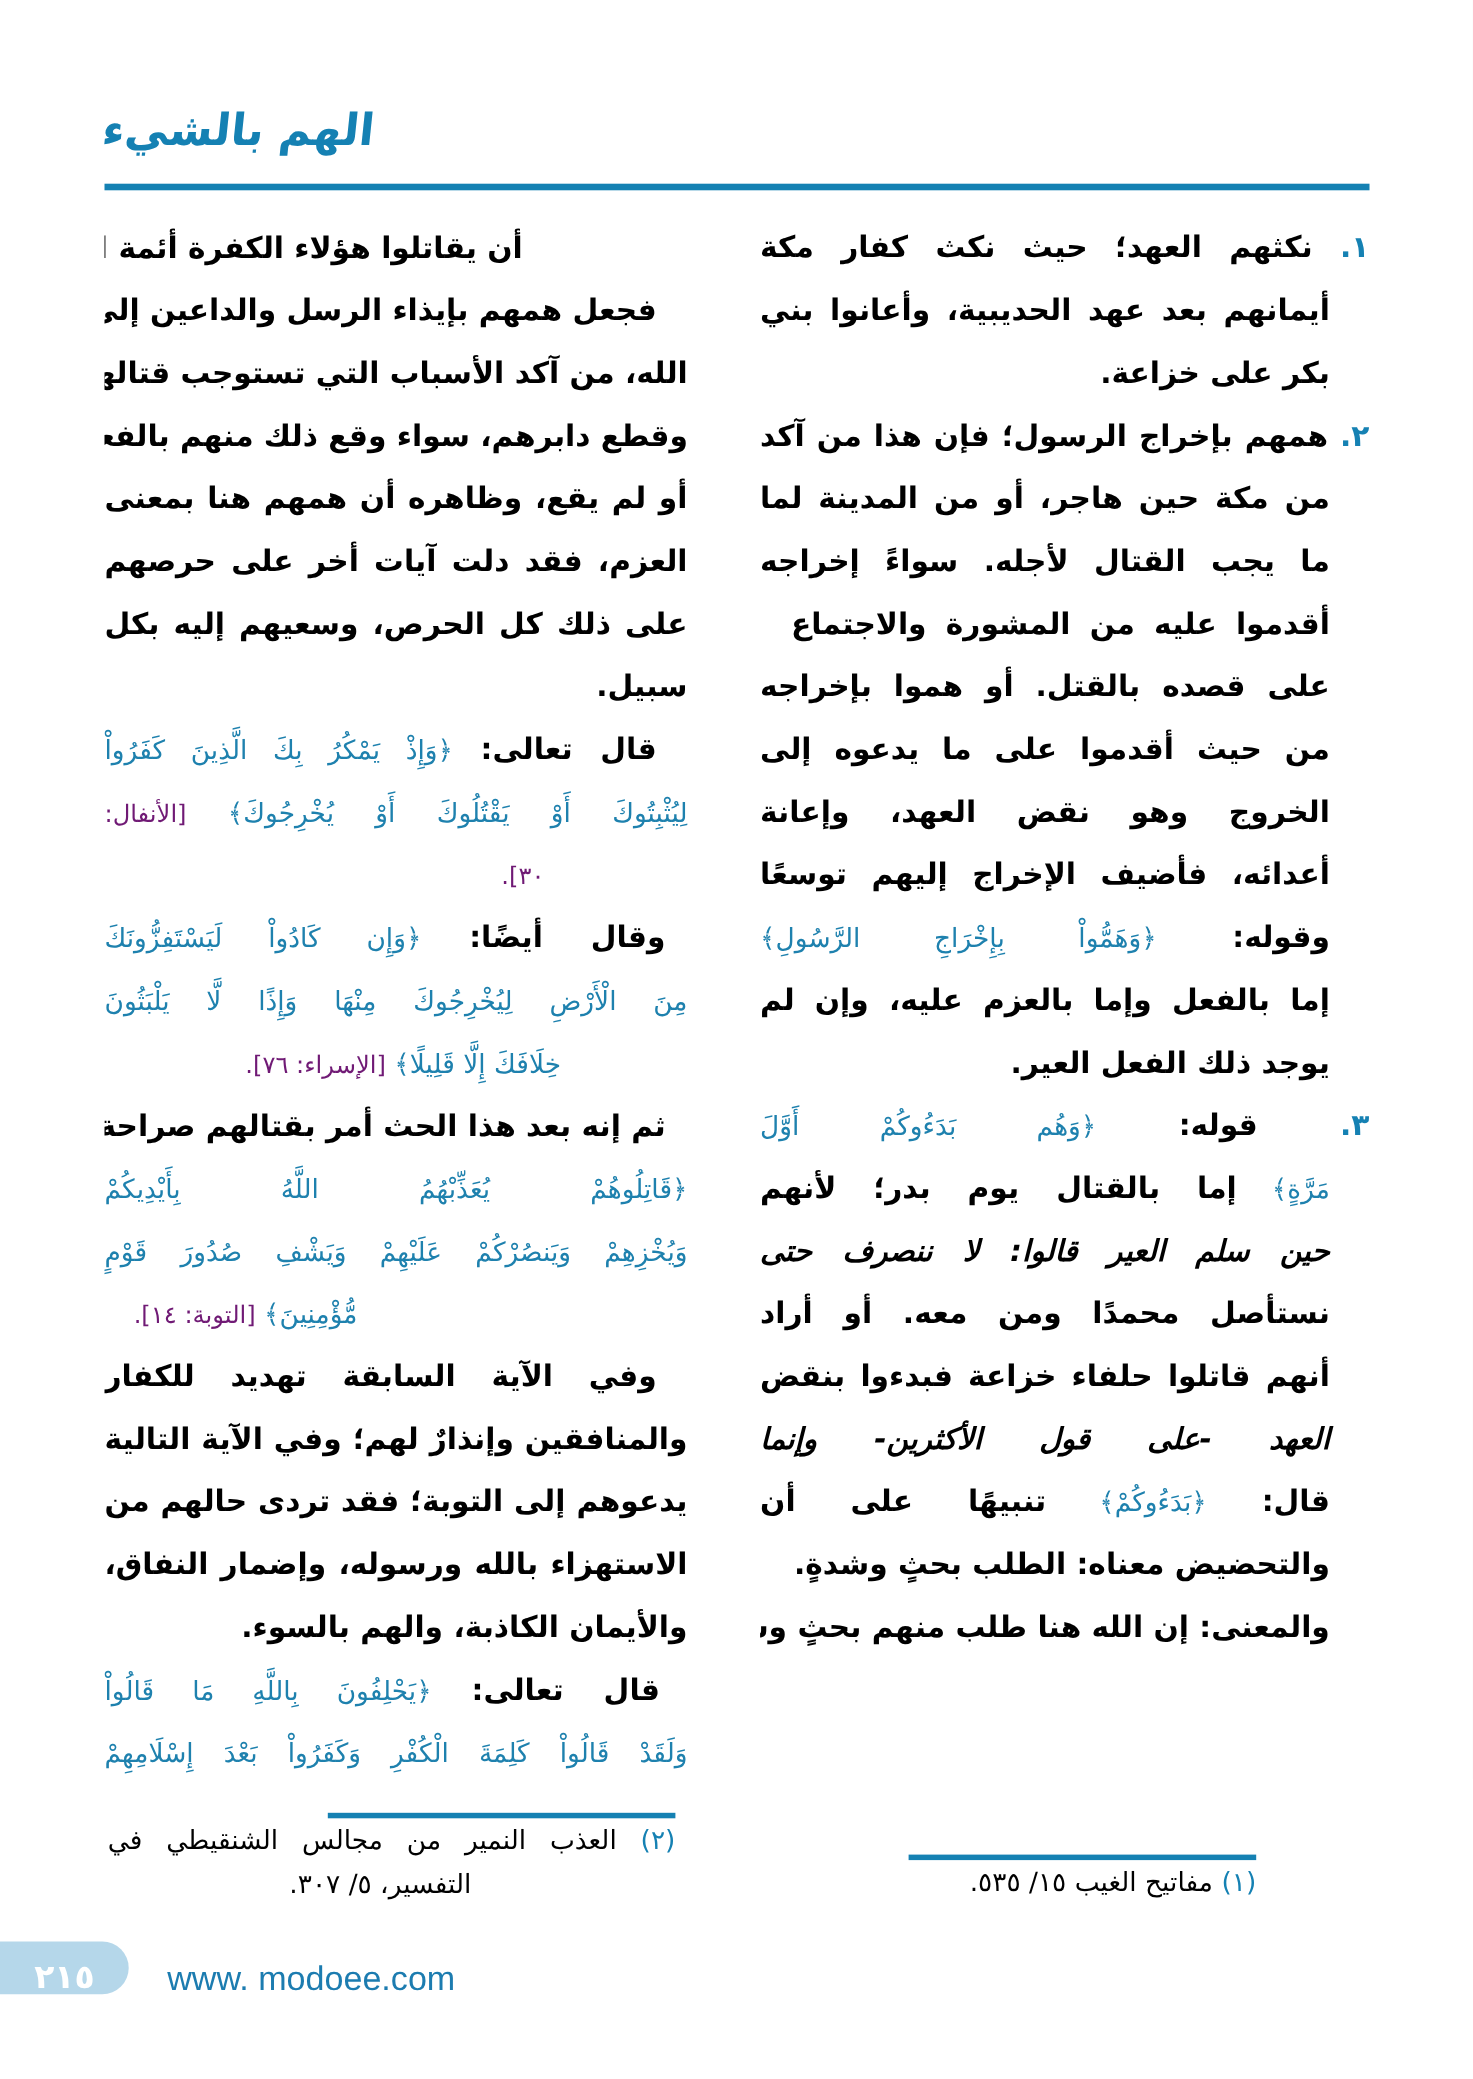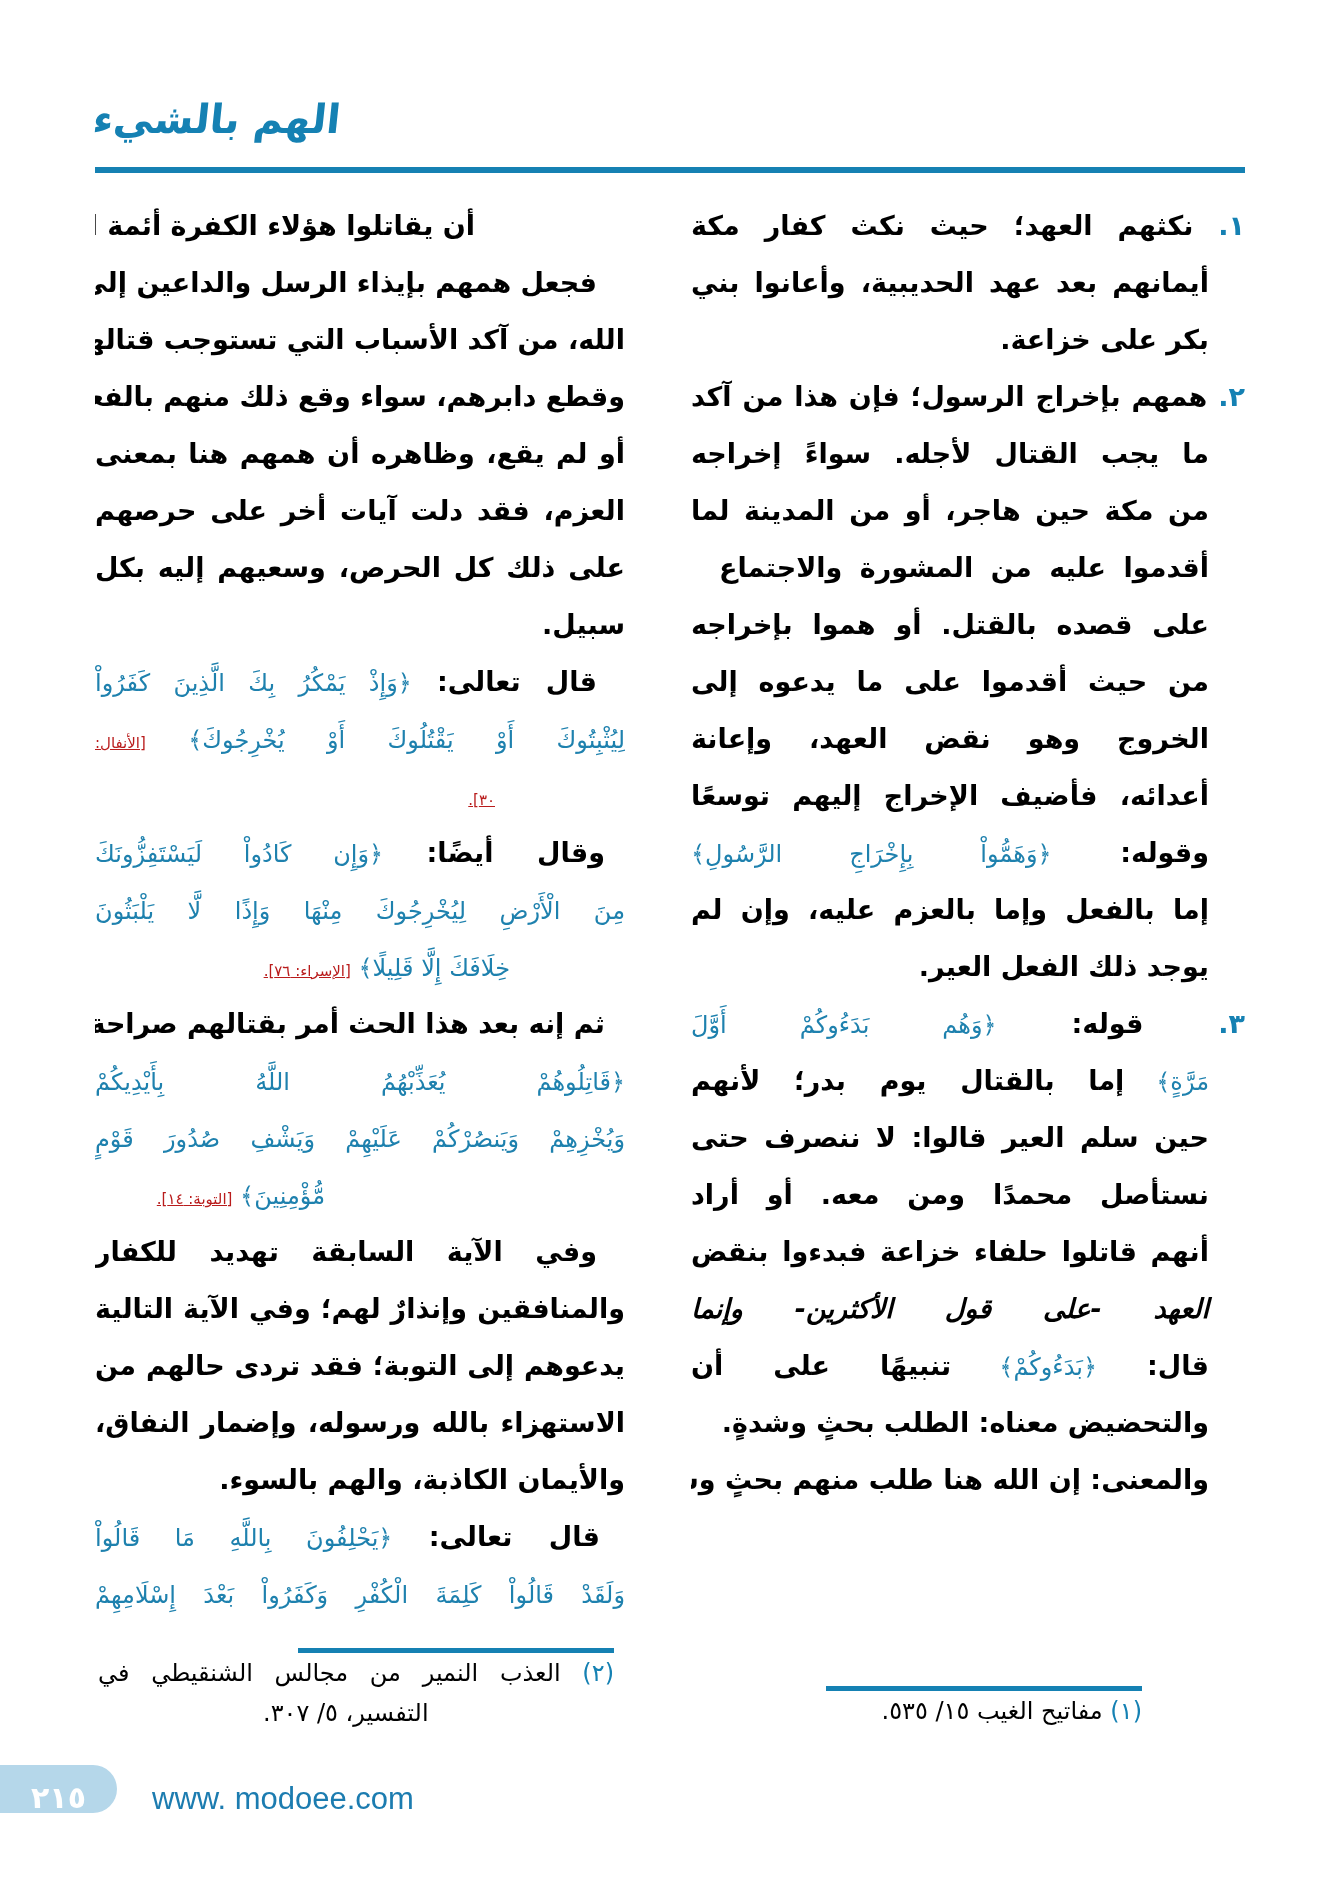--- a/index.html
+++ b/index.html
@@ -24,21 +24,21 @@
   }
   .col{direction:rtl;}
   .col-right{width:554px;margin-left:66px;}
   .col-left{width:530px;}
   .ln{
     height:57px;line-height:57px;font-size:27px;font-weight:bold;color:#000;
     text-align:justify;text-align-last:justify;overflow:hidden;white-space:nowrap;
   }
   .ln.end{text-align-last:right;}
   .seg-q{color:var(--quran,#1e81ae);font-weight:400;font-size:24px;}
-  .seg-c{color:#b91c1c;font-weight:400;font-size:15px;text-decoration:underline;}
+  .seg-c{color:#701a75;font-weight:400;font-size:22px;}
   .seg-n{color:var(--accent,#1581b3);font-weight:bold;}
   .seg-s{color:var(--accent,#1581b3);font-weight:400;font-size:17px;vertical-align:super;line-height:0;}
   
   .fn{position:absolute;direction:rtl;font-size:24px;color:#000;}
   .fn-rule{height:5px;background:var(--accent,#1581b3);margin-left:auto;margin-right:0;}
   .fn-left{left:98px;top:1648px;width:516px;}
   .fn-left .fn-rule{width:316px;}
   .fn-right{left:700px;top:1686px;width:442px;}
   .fn-right .fn-rule{width:316px;}
   .fn-line{line-height:40px;}
@@ -68,33 +68,33 @@
 
   <div class="running-header">الهم بالشيء</div>
   <div class="header-rule"></div>
 
   <div class="columns">
     <div class="col col-right" id="col-right">
         <div class="ln just"><span class="seg-n">١. </span><span class="seg-b">نكثهم العهد؛ حيث نكث كفار مكة</span></div>
         <div class="ln just" style="padding-right: 36px;"><span class="seg-b">أيمانهم بعد عهد الحديبية، وأعانوا بني</span></div>
         <div class="ln end" style="padding-right: 36px;"><span class="seg-b">بكر على خزاعة.</span></div>
         <div class="ln just"><span class="seg-n">٢. </span><span class="seg-b">همهم بإخراج الرسول؛ فإن هذا من آكد</span></div>
+        <div class="ln just" style="padding-right: 36px;"><span class="seg-b">من مكة حين هاجر، أو من المدينة لما</span></div>
         <div class="ln just" style="padding-right: 36px;"><span class="seg-b">ما يجب القتال لأجله. سواءً إخراجه</span></div>
-        <div class="ln just" style="padding-right: 36px;"><span class="seg-b">من مكة حين هاجر، أو من المدينة لما</span></div>
         <div class="ln just" style="padding-right: 36px; margin-left: 28px;"><span class="seg-b">أقدموا عليه من المشورة والاجتماع</span></div>
         <div class="ln just" style="padding-right: 36px;"><span class="seg-b">على قصده بالقتل. أو هموا بإخراجه</span></div>
         <div class="ln just" style="padding-right: 36px;"><span class="seg-b">من حيث أقدموا على ما يدعوه إلى</span></div>
         <div class="ln just" style="padding-right: 36px;"><span class="seg-b">الخروج وهو نقض العهد، وإعانة</span></div>
         <div class="ln just" style="padding-right: 36px;"><span class="seg-b">أعدائه، فأضيف الإخراج إليهم توسعًا</span></div>
         <div class="ln just" style="padding-right: 36px;"><span class="seg-b">وقوله: </span><span class="seg-q">﴿وَهَمُّواْ بِإِخْرَاجِ الرَّسُولِ﴾</span></div>
         <div class="ln just" style="padding-right: 36px;"><span class="seg-b">إما بالفعل وإما بالعزم عليه، وإن لم</span></div>
         <div class="ln end" style="padding-right: 36px;"><span class="seg-b">يوجد ذلك الفعل العير.</span></div>
         <div class="ln just"><span class="seg-n">٣. </span><span class="seg-b">قوله: </span><span class="seg-q">﴿وَهُم بَدَءُوكُمْ أَوَّلَ</span></div>
         <div class="ln just" style="padding-right: 36px;"><span class="seg-q">مَرَّةٍ﴾ </span><span class="seg-b">إما بالقتال يوم بدر؛ لأنهم</span></div>
-        <div class="ln just" style="padding-right: 36px;"><span class="seg-b">حين سلم العير قالوا: لا ننصرف حتى</span></div>
+        <div class="ln just" style="padding-right: 36px; font-style: italic;"><span class="seg-b">حين سلم العير قالوا: لا ننصرف حتى</span></div>
         <div class="ln just" style="padding-right: 36px;"><span class="seg-b">نستأصل محمدًا ومن معه. أو أراد</span></div>
         <div class="ln just" style="padding-right: 36px;"><span class="seg-b">أنهم قاتلوا حلفاء خزاعة فبدءوا بنقض</span></div>
         <div class="ln just" style="padding-right: 36px; font-style: italic;"><span class="seg-b">العهد -على قول الأكثرين- وإنما</span></div>
         <div class="ln just" style="padding-right: 36px;"><span class="seg-b">قال: </span><span class="seg-q">﴿بَدَءُوكُمْ﴾ </span><span class="seg-b">تنبيهًا على أن</span></div>
         <div class="ln end" style="padding-right: 36px;"><span class="seg-b">والتحضيض معناه: الطلب بحثٍ وشدةٍ.</span></div>
         <div class="ln just" style="padding-right: 36px;"><span class="seg-b">والمعنى: إن الله هنا طلب منهم بحثٍ وشدة</span></div>
       </div>
     <div class="col col-left" id="col-left">
         <div class="ln end" style="padding-right: 150px;"><span class="seg-b">أن يقاتلوا هؤلاء الكفرة أئمة الكفر</span></div>
         <div class="ln just" style="padding-right: 28px;"><span class="seg-b">فجعل همهم بإيذاء الرسل والداعين إلى</span></div>

